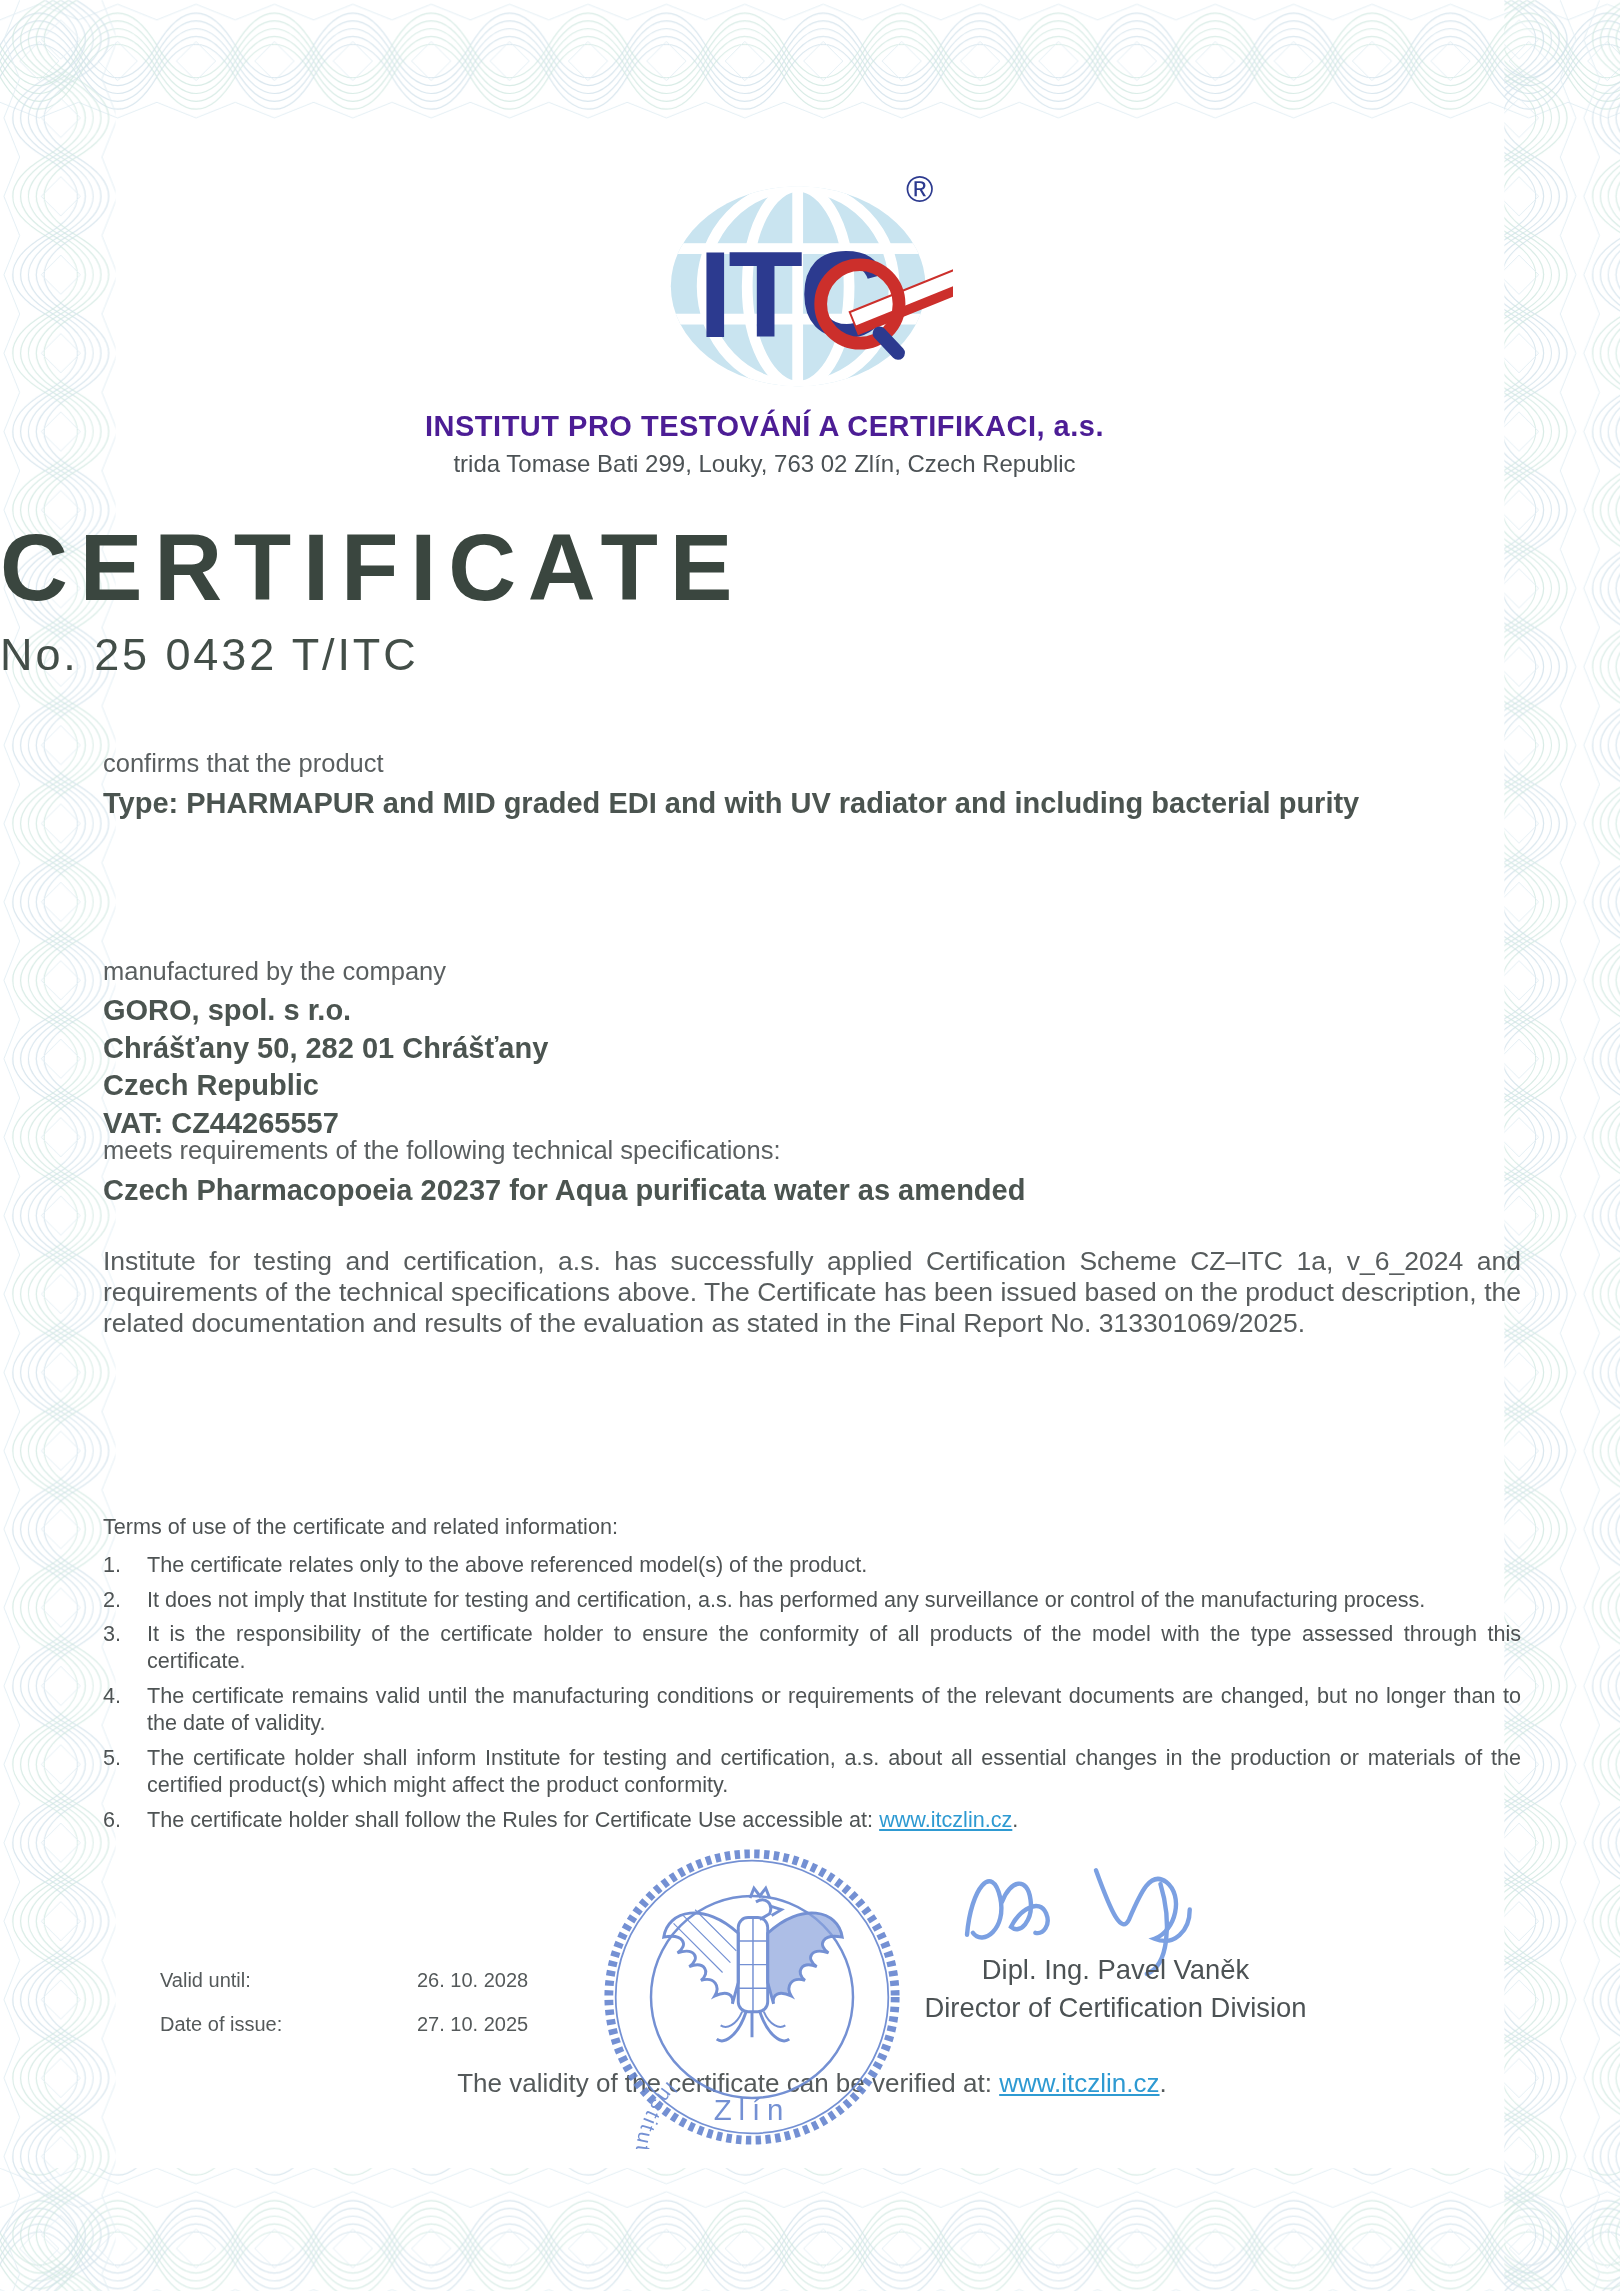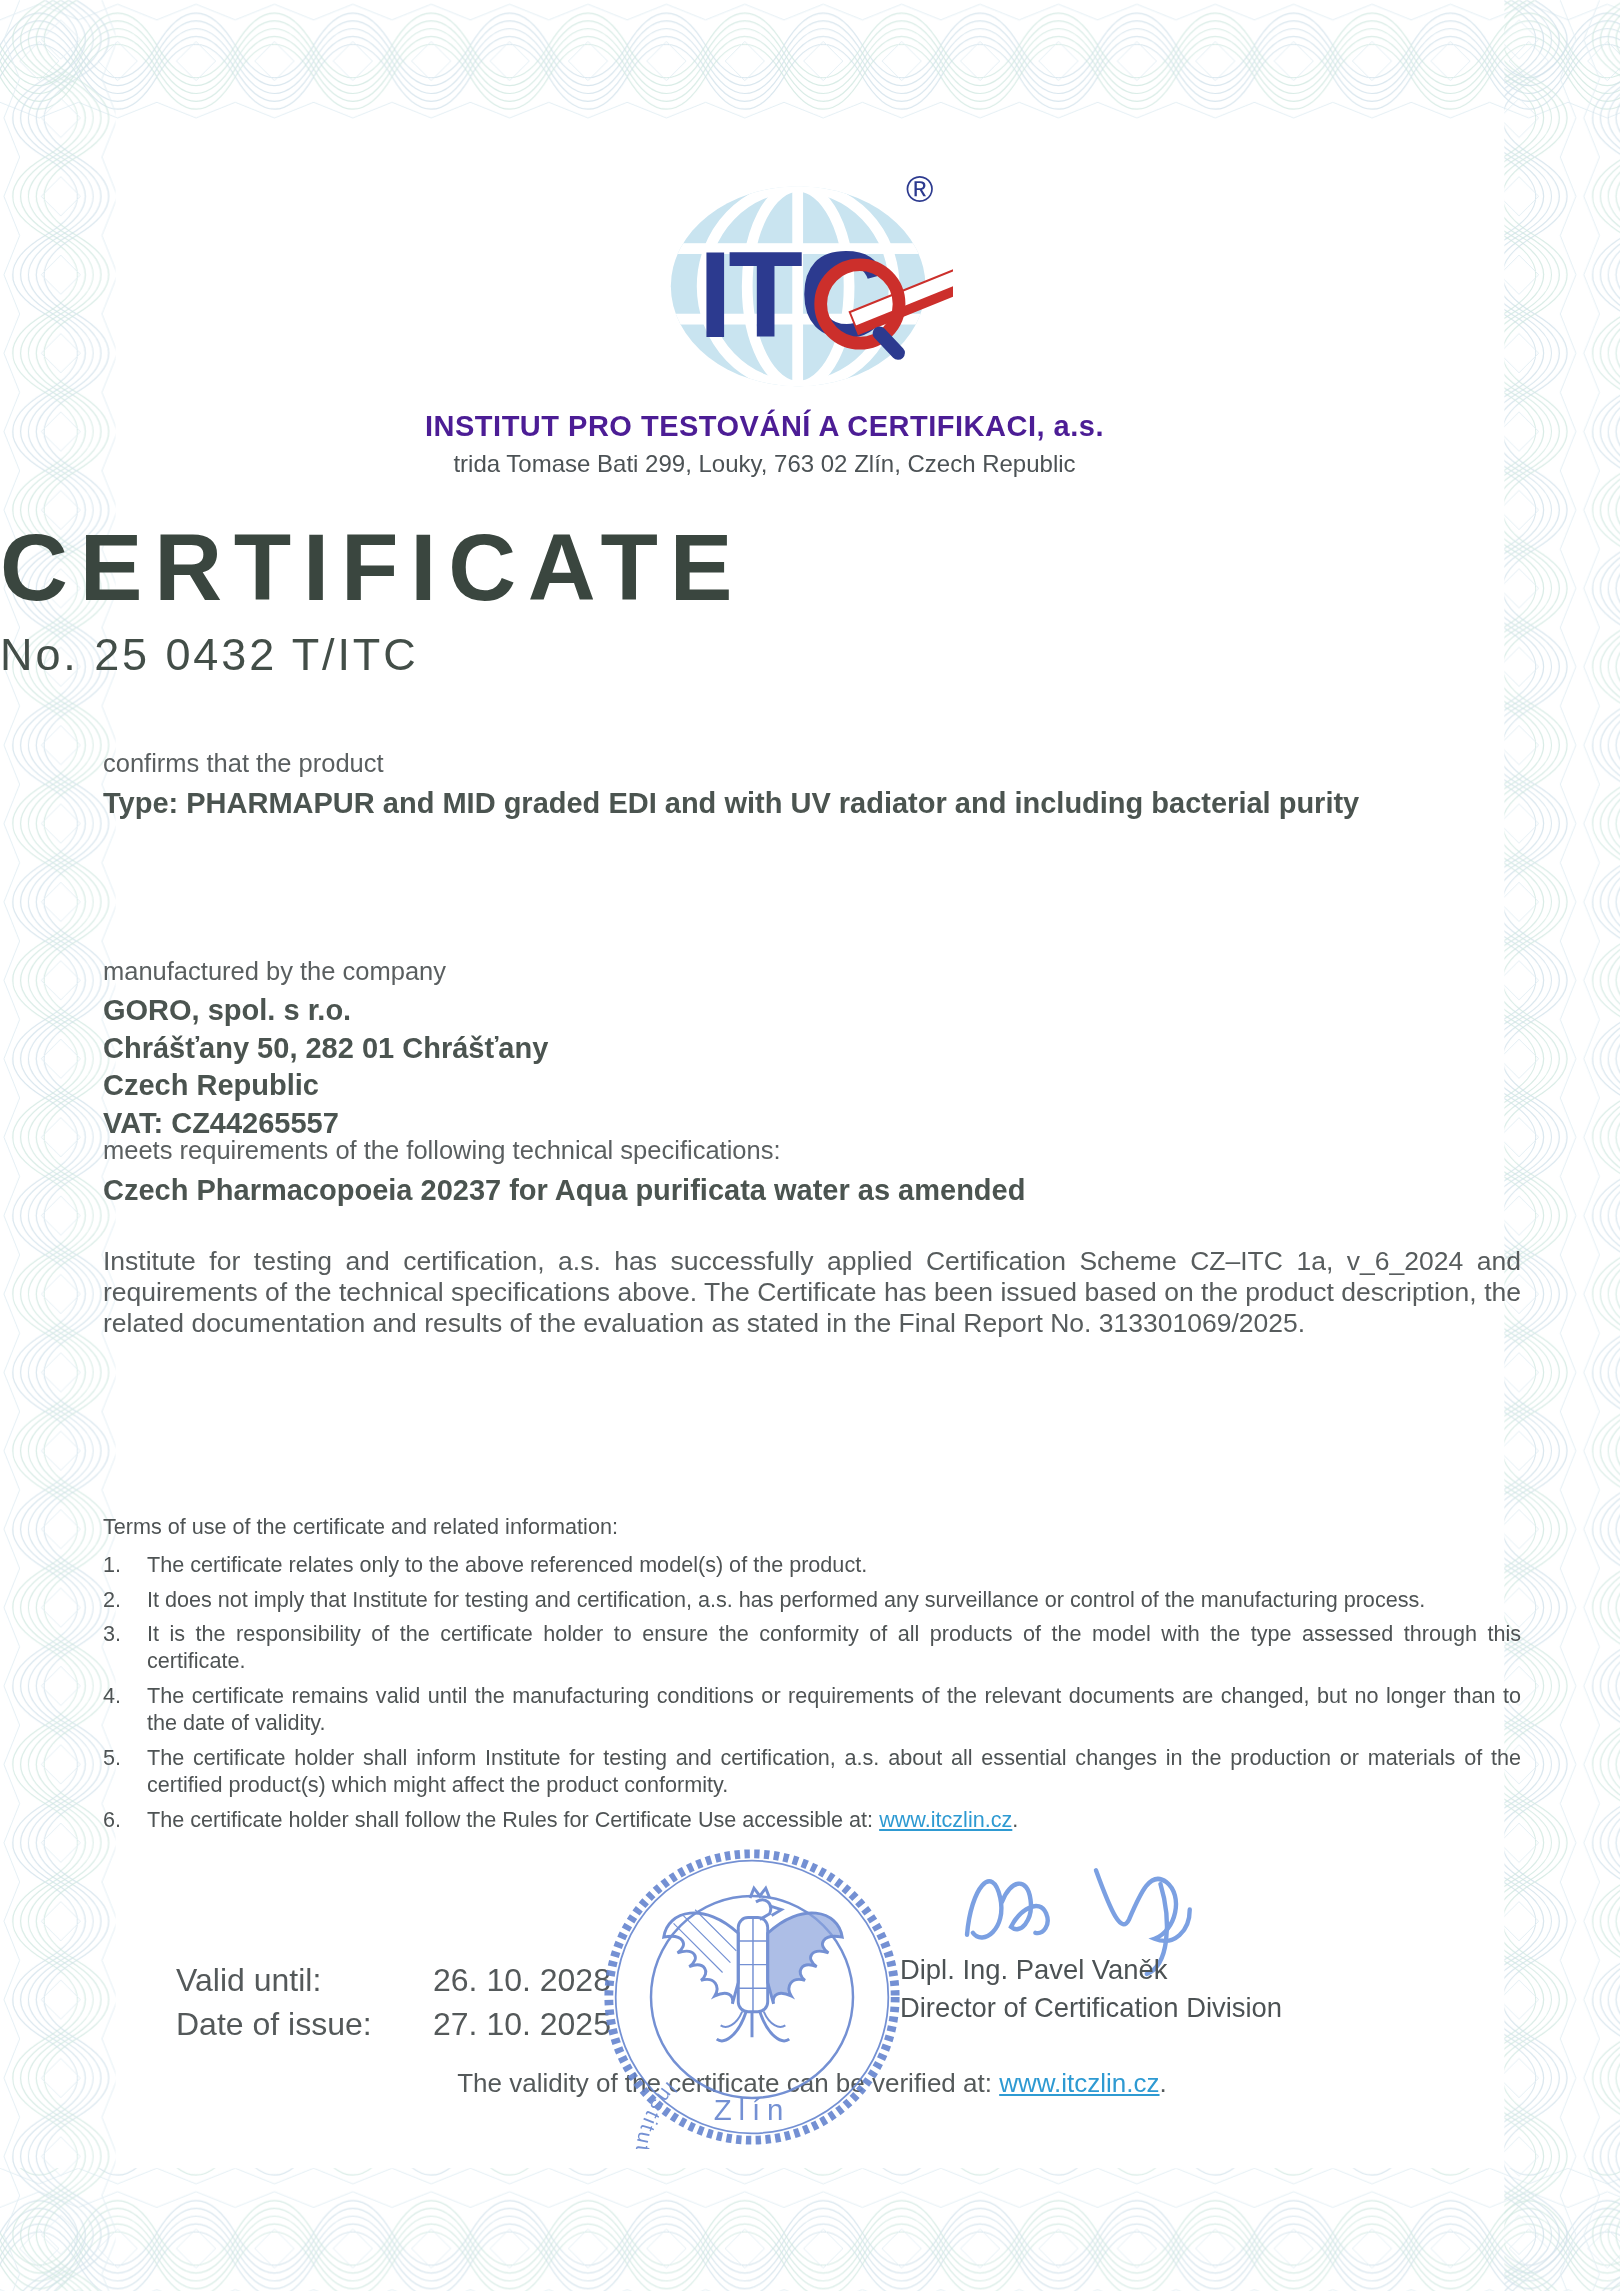--- a/index.html
+++ b/index.html
@@ -31,24 +31,24 @@
   .statement{left:103px;top:1246px;width:1418px;font-size:26.5px;line-height:31px;
              color:#575c5d;text-align:justify;text-align-last:left;margin:0;}
 
   .terms{left:103px;top:1514px;width:1418px;color:#4e5354;}
   .terms-heading{font-size:21.6px;margin:0 0 10.8px 0;}
   .term-item{display:flex;margin-bottom:7.8px;font-size:21.6px;line-height:27px;}
   .term-num{flex:none;width:44px;}
   .term-txt{flex:1;text-align:justify;text-align-last:left;}
   a.link{color:#2e9ad2;text-decoration:underline;}
 
-  .validity{left:160px;top:1958px;font-size:32px;color:#54595a;margin-left:16px;}
+  .validity{left:160px;top:1958px;font-size:20px;color:#54595a;}
   .validity .row{display:grid;grid-template-columns:257px auto;height:44px;align-items:center;}
 
-  .signature{left:900px;top:1841px;width:431px;color:#4c5254;z-index:2;}
+  .signature{left:900px;top:1841px;width:431px;text-align:center;color:#4c5254;z-index:2;}
   .sig-svg{overflow:visible;display:block;margin:0 auto -13.7px auto;}
   .sig-name{font-size:27.4px;margin-top:0;}
   .sig-title{font-size:27.4px;margin-top:5.9px;}
 
   .stamp-svg{left:600px;top:1845px;z-index:3;opacity:.9;pointer-events:none;}
 
   .footer-line{left:103px;top:2068px;width:1418px;text-align:center;font-size:26px;color:#54595a;z-index:2;}
 </style>
 </head>
 <body>

